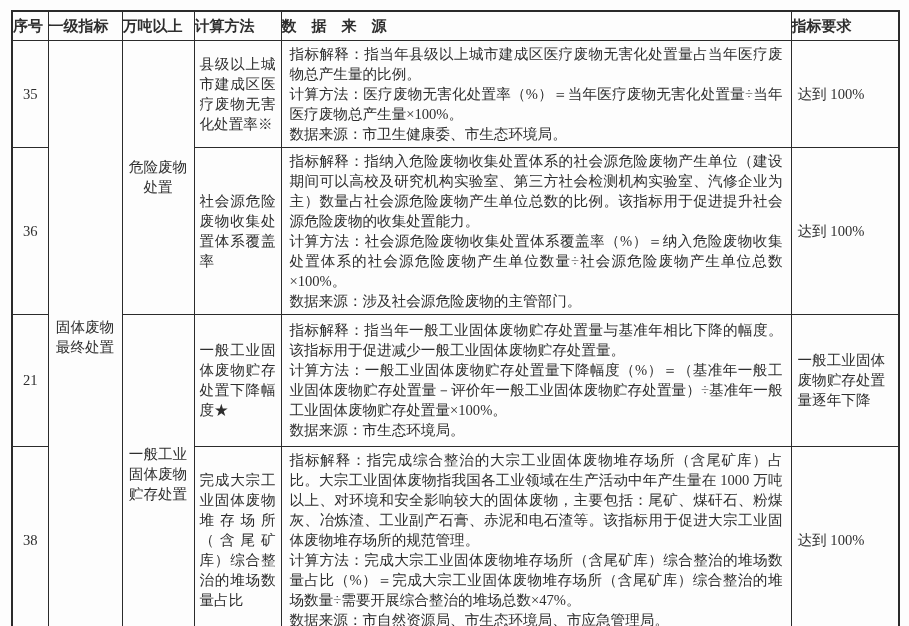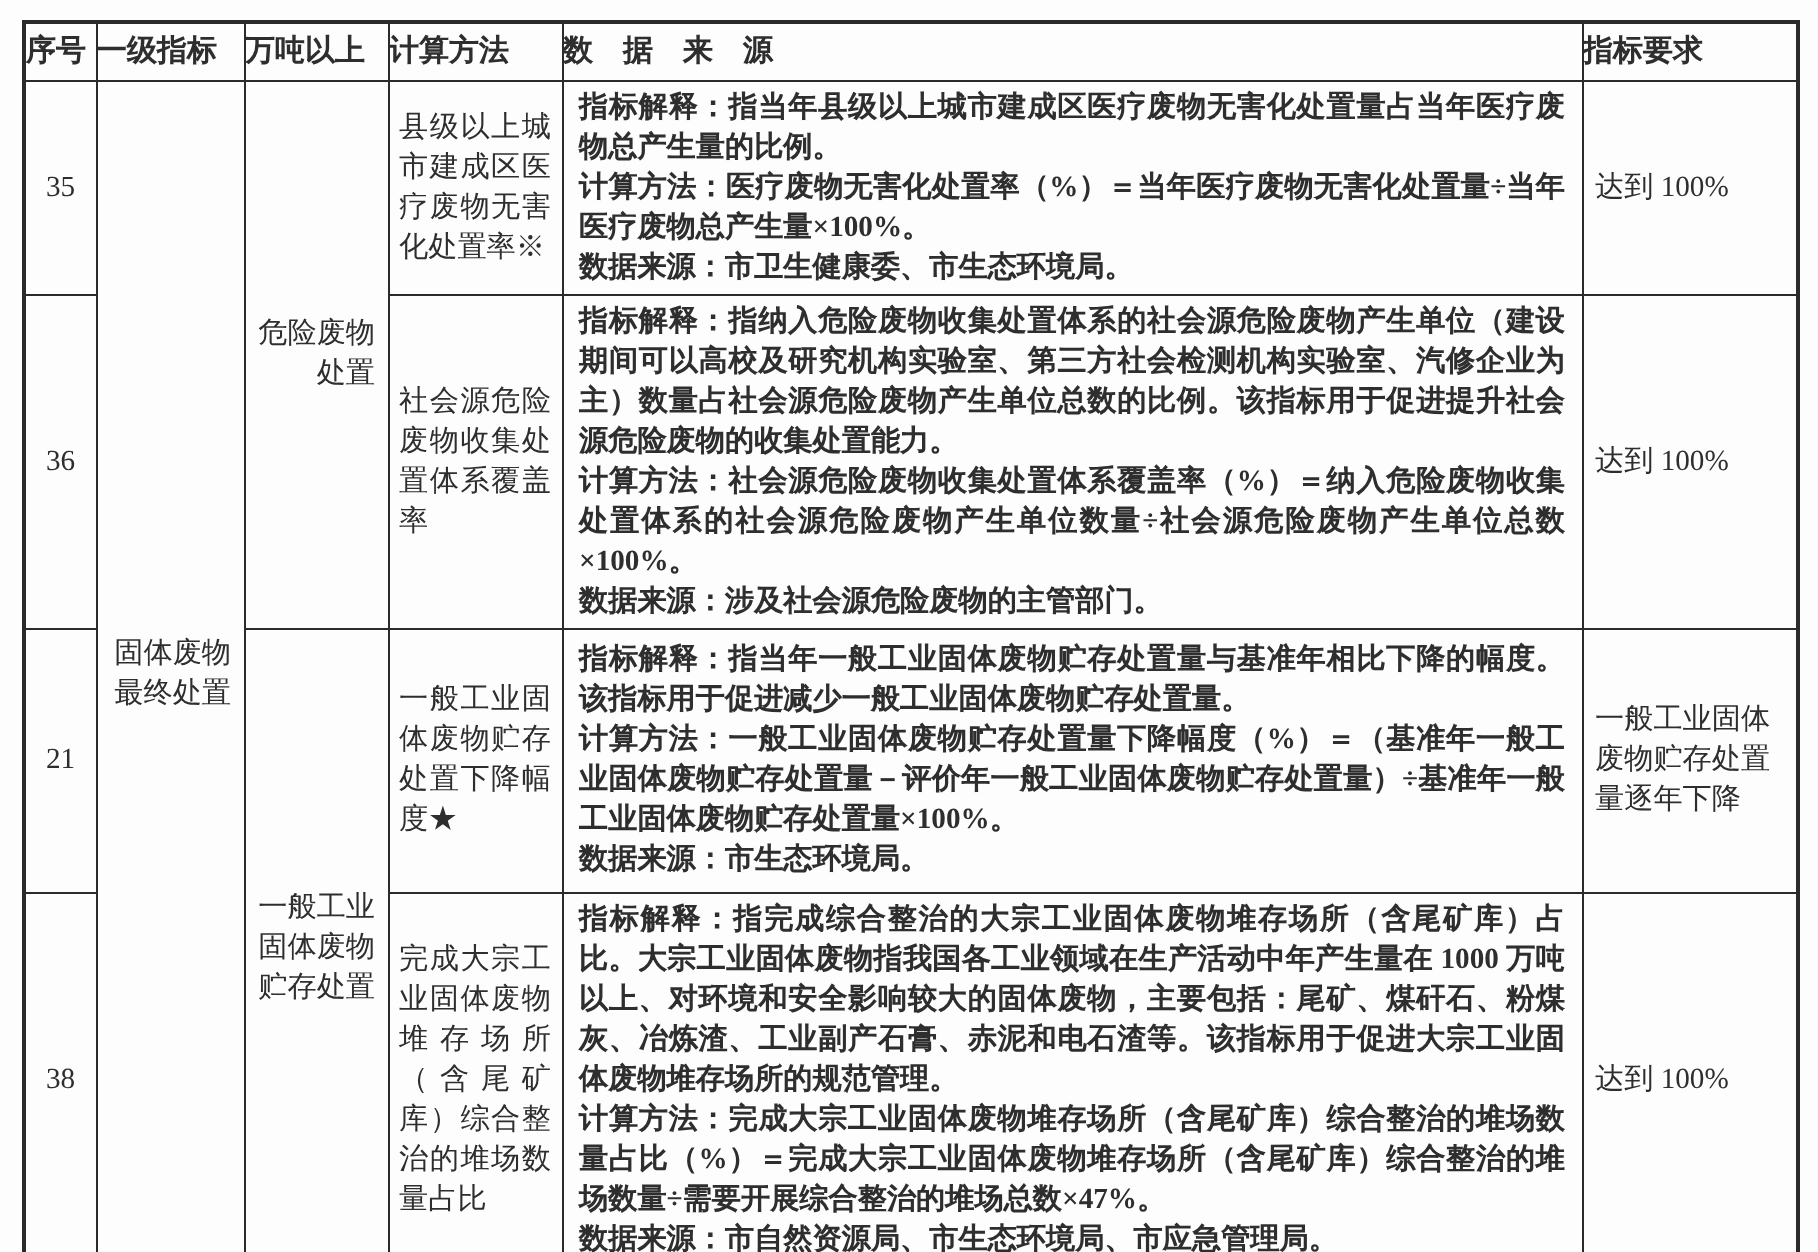--- a/index.html
+++ b/index.html
@@ -31,35 +31,35 @@
     white-space: nowrap;
     overflow: hidden;
   }
   tr.row-35 { height: 99px; }
   tr.row-36 { height: 160px; }
   tr.row-37 { height: 132px; }
   tr.row-38 { height: 178px; }
   td.no { text-align: center; font-size: 14px; margin-left: 31px; }
   td.lv1, td.lv2 {
     padding: 2px 6px;
-    text-align: right;
+    text-align: center;
     line-height: 21px;
   }
   td.lv3 {
     padding: 4px 5px;
     text-align: justify;
     line-height: 21px;
     margin-left: 16px;
   }
   td.src {
     padding: 3px 8px;
     text-align: justify;
     vertical-align: middle;
   }
-  td.src .para { text-align: justify; font-weight: bold; }
+  td.src .para { text-align: justify; }
   td.req {
     padding: 2px 6px;
     text-align: left;
     line-height: 21px;
   }
 </style>
 </head>
 <body>
 
 <div class="page">

